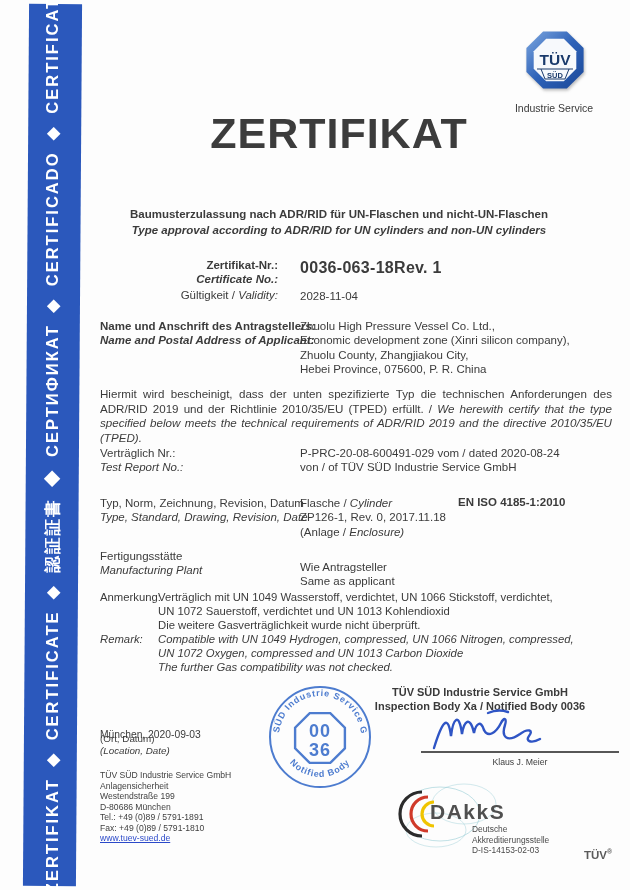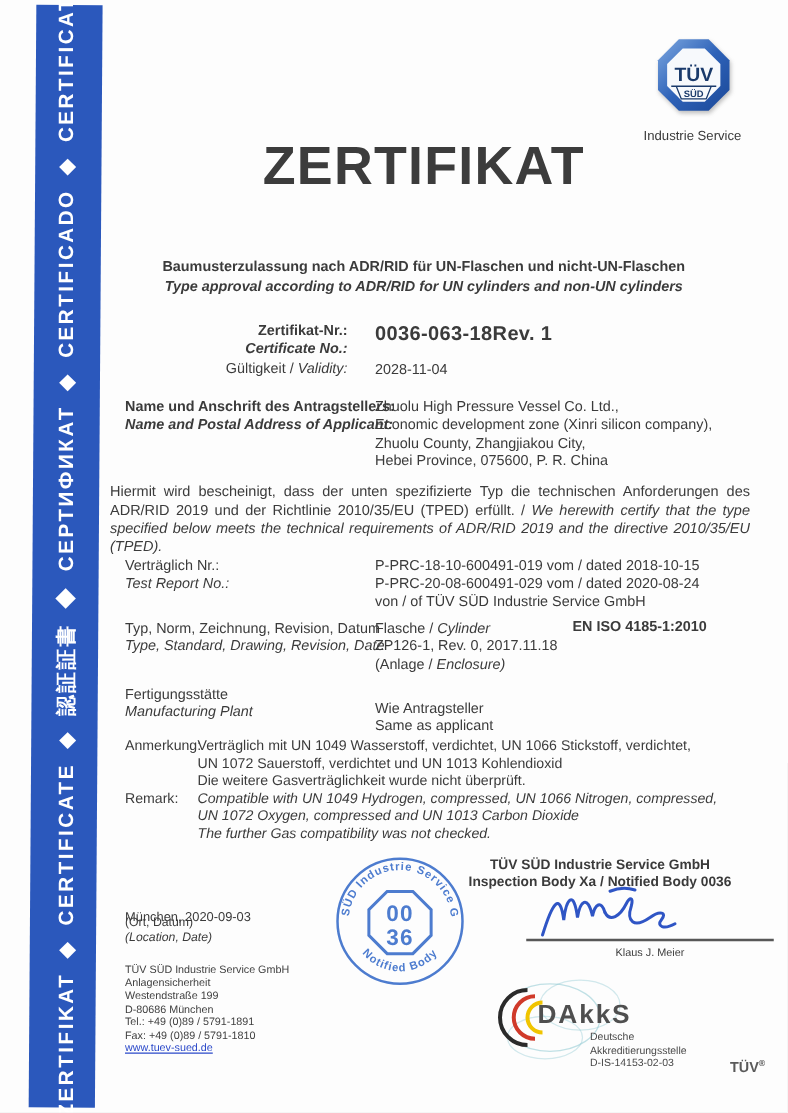--- a/index.html
+++ b/index.html
@@ -33,34 +33,34 @@
 
   .certno-label { top:259px; font-weight:700; }
   .certno-value { top:258px; font-size:16px; line-height:19px; font-weight:700; letter-spacing:.3px; }
   .certno-rev { }
   .validity-label { top:289px; }
   .validity-value { top:289px; }
 
   .applicant-label { left:100px; top:319px; font-size:11.5px; line-height:14px; font-weight:700; }
   .applicant-value { top:319px; }
 
-  .statement { left:88px; top:387px; width:512px; font-size:11.6px; line-height:14.6px; text-align:justify; }
+  .statement { left:100px; top:387px; width:512px; font-size:11.6px; line-height:14.6px; text-align:justify; }
 
   .test-label { left:100px; top:446px; font-size:11.5px; line-height:14px; }
   .test-value { top:446px; }
 
   .type-label { left:100px; top:496px; font-size:11.5px; line-height:14px; }
   .type-value { top:496px; }
   .type-standard { left:458px; top:496px; font-size:11.5px; font-weight:700; }
 
   .plant-label { left:100px; top:549px; font-size:11.5px; line-height:14px; }
   .plant-value { top:560px; }
 
   .remark-label-de { left:100px; top:591px; font-size:11.3px; }
-  .remark-label-en { left:100px; top:633px; font-size:11.3px; }
+  .remark-label-en { left:100px; top:633px; font-size:11.3px; font-style:italic; }
   .remark-values { left:158px; top:591px; font-size:11.3px; line-height:13.9px; }
 
   .ort-label { left:100px; top:686px; font-size:9.8px; line-height:12.3px;margin-top:47px; }
   .city { left:100px; top:729px; font-size:10.3px; }
 
   .stamp { left:264px; top:681px; }
 
   .sign-head { left:340px; top:686px; width:280px; text-align:center; font-size:11px; line-height:13.5px;
                font-weight:700; color:#3a3a3a; }
   .signature { left:428px; top:706px; }
@@ -140,21 +140,20 @@
 
   <div class="abs statement">
     <span>Hiermit wird bescheinigt, dass der unten spezifizierte Typ die technischen Anforderungen des ADR/RID 2019 und der Richtlinie 2010/35/EU (TPED) erfüllt. / </span><span class="it">We herewith certify that the type specified below meets the technical requirements of ADR/RID 2019 and the directive 2010/35/EU (TPED).</span>
   </div>
 
   <div class="abs test-label">
     <div>Verträglich Nr.:</div>
     <div class="it">Test Report No.:</div>
   </div>
   <div class="abs val-col test-value">
-    <div>P-PRC-18-10-600491-019 vom / dated 2018-10-15</div>
     <div>P-PRC-20-08-600491-029 vom / dated 2020-08-24</div>
     <div>von / of TÜV SÜD Industrie Service GmbH</div>
   </div>
 
   <div class="abs type-label">
     <div>Typ, Norm, Zeichnung, Revision, Datum</div>
     <div class="it">Type, Standard, Drawing, Revision, Date</div>
   </div>
   <div class="abs val-col type-value">
     <div><span>Flasche / </span><span class="it">Cylinder</span></div>

